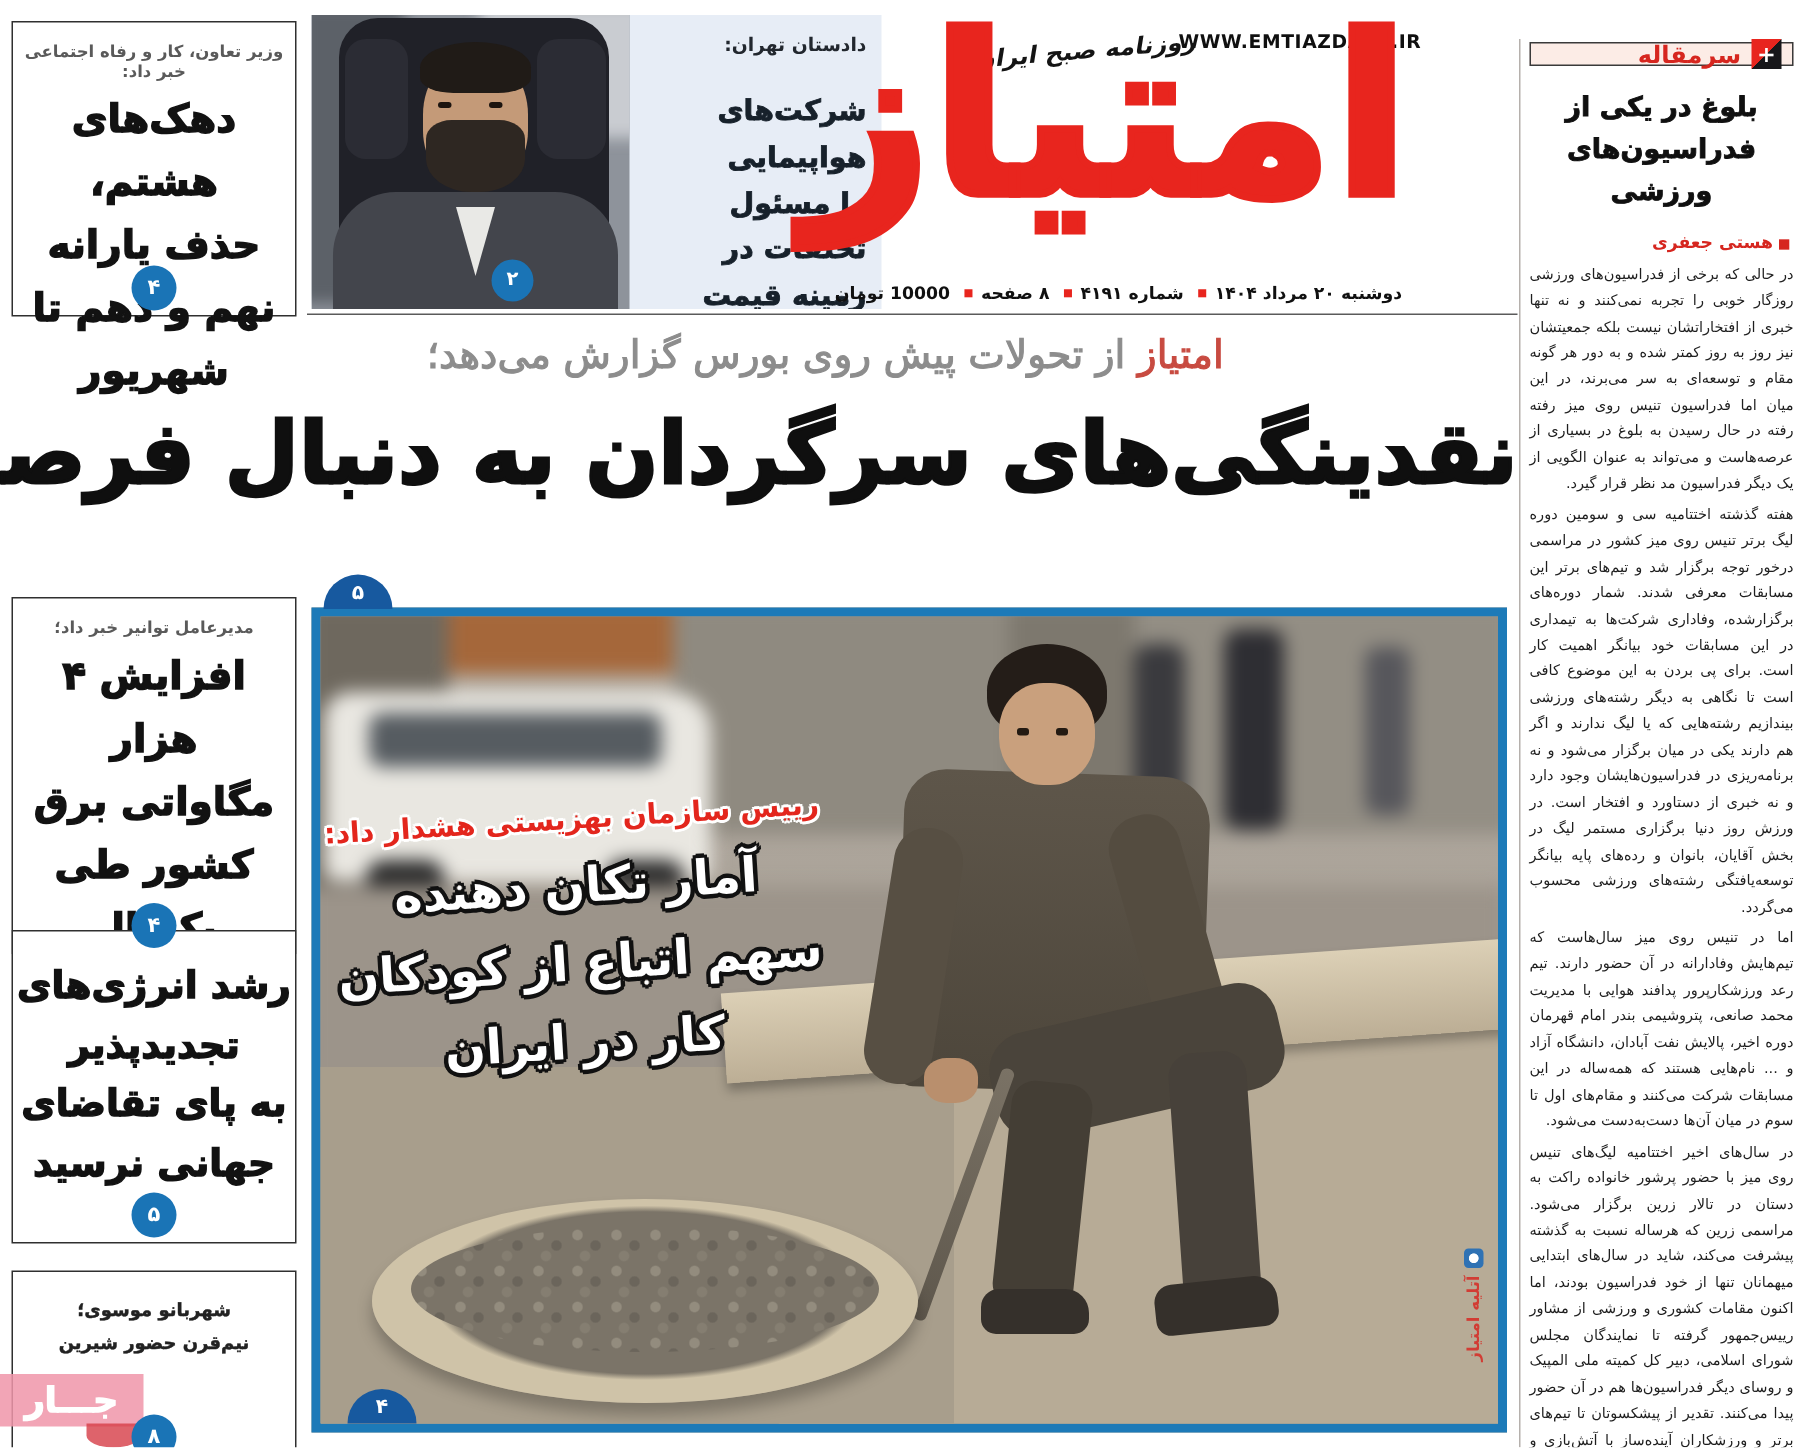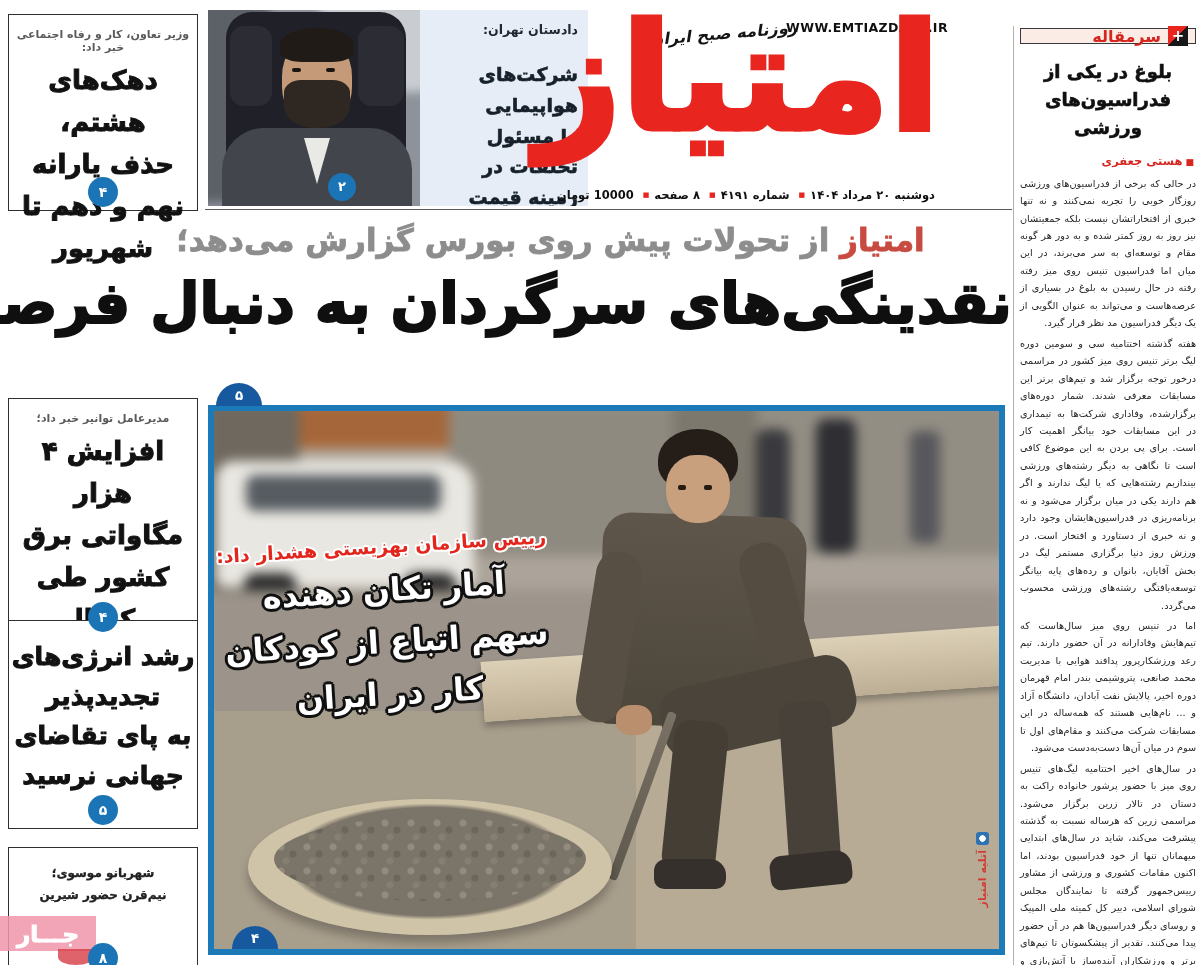--- a/index.html
+++ b/index.html
@@ -56,21 +56,21 @@
   .masthead { position:absolute; left:590px; top:8px; width:422px; height:200px; }
   .mh-url { position:absolute; top:12px; left:196px; font-size:12.5px; font-weight:bold; color:#101010; direction:ltr; letter-spacing:.4px; }
   .mh-tagline { position:absolute; top:16px; left:62px; font-size:16px; font-weight:bold; color:#141414; transform:skewX(-14deg) rotate(-5deg); }
   .mh-logo { position:absolute; top:-22px; left:0; width:350px; text-align:center; font-size:148px; line-height:1.25; color:#e8251e; font-weight:bold; -webkit-text-stroke:5px #e8251e; letter-spacing:-4px; }
   .mh-date { position:absolute; bottom:6px; left:55px; width:290px; text-align:center; font-size:11.5px; font-weight:bold; color:#101010; white-space:nowrap; }
   .mh-date span:not(:last-child)::after { content:"■"; color:#e8251e; font-size:7px; margin:0 5px; vertical-align:2px; }
 
   .topline { position:absolute; left:205px; top:209px; width:807px; height:1px; background:#5a5a5a; }
 
   
-  .lead-kicker { position:absolute; left:147px; top:222px; width:807px; text-align:center; font-size:31px; font-weight:bold; }
+  .lead-kicker { position:absolute; left:147px; top:222px; width:807px; text-align:center; font-size:26px; font-weight:normal; }
   .lead-kicker .brand { color:#c84b41; -webkit-text-stroke:.8px #c84b41; }
   .lead-kicker .rest { color:#8d8d8d; -webkit-text-stroke:.8px #8d8d8d; }
   .headline { position:absolute; left:205px; top:270px; width:807px; text-align:center; font-size:57px; font-weight:bold; color:#0f0f0f; -webkit-text-stroke:2px #0f0f0f; white-space:nowrap; letter-spacing:-2px; }
 
   
   .photo { position:absolute; left:208px; top:405px; width:797px; height:550px; border:6px solid #1d7ab8; background:#a79e90; }
   .ph-scene { position:absolute; inset:0; overflow:hidden; }
   .sc-bg { position:absolute; inset:0; background:linear-gradient(#b6b0a6 0%,#aaa298 36%,#a0988a 52%,#aca290 72%,#b1a690 100%); }
   .sc-blur { position:absolute; inset:-10px; filter:blur(6px); }
   .sc-bldg { position:absolute; left:0; top:0; width:95px; height:195px; background:#6e685e; }

